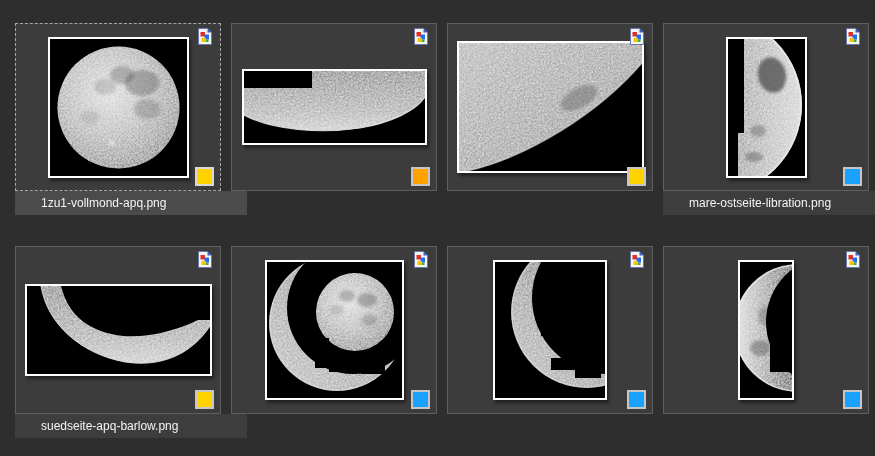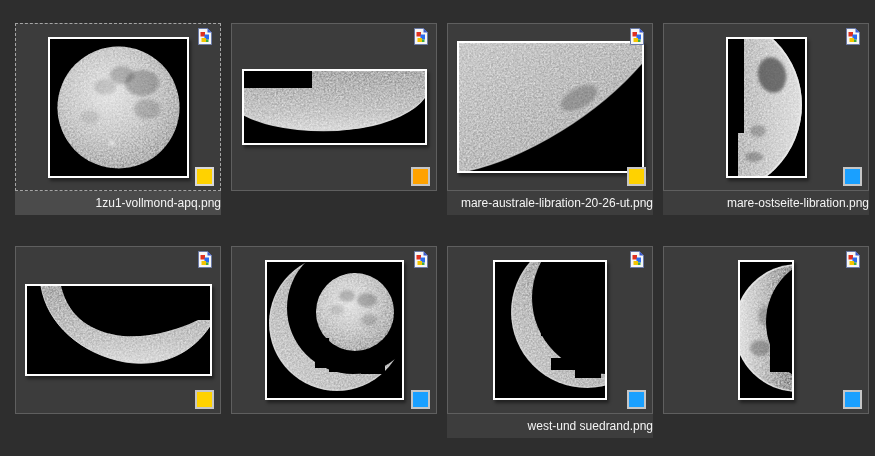--- a/index.html
+++ b/index.html
@@ -28,22 +28,22 @@
     position:absolute;top:4px;right:8px;width:14px;height:17px;z-index:4;
   }
   .badge{
     position:absolute;bottom:4px;right:6px;width:15px;height:15px;
     border:2px solid #c6c6c6;z-index:5;
   }
   .thumb.selected .badge{border-color:#e0c44a;border-color:#d8d8d8;}
   .lbl{
     width:206px;height:24px;margin-top:0;
     background:#3d3d3d;
-    display:flex;align-items:center;justify-content:flex-end;
-    font-size:12px;color:#f4f4f4;white-space:nowrap;overflow:hidden;
+    display:flex;align-items:center;justify-content:flex-start;
+    font-size:12px;color:#f4f4f4;white-space:nowrap;overflow:hidden;padding-left:26px;
   }
   .lbl.selected{background:#4b4b4b;}
 </style>
 </head>
 <body>
 
 <svg width="0" height="0" style="position:absolute" aria-hidden="true">
   <defs>
     <radialGradient id="rgFull" cx="42%" cy="38%" r="75%">
       <stop offset="0" stop-color="#dedede"></stop>
@@ -157,23 +157,20 @@
           <svg width="183" height="128" viewBox="0 0 183 128">
         <rect width="183" height="128" fill="url(#lgDiag)" filter="url(#nz)"></rect>
         <path d="M8,128 C70,114 140,70 183,20 L183,128 Z" fill="#000"></path>
         <path d="M8,128 C70,114 140,70 183,20" fill="none" stroke="#dddddd" stroke-width="1.2" opacity=".65"></path>
         <ellipse cx="120" cy="55" rx="20" ry="10" fill="#6e6e6e" opacity=".5" filter="url(#soft)" transform="rotate(-28 120 55)"></ellipse>
       </svg>
         </span>
     </div>
     <span class="badge" style="background-color: rgb(255, 210, 0);"></span>
   </div>
-  <div class="lbl">
-      <span>mare-australe-libration-20-26-ut.png</span>
-    </div>
 </div>
 
 <div class="cell" style="left:663px;top:23px">
   <div class="thumb">
     <svg class="ficon" viewBox="0 0 14 17">
         <use href="#fileIcon"></use>
       </svg>
     <div class="frame">
       <span class="pic">
           <svg width="77" height="137" viewBox="0 0 77 137">
@@ -209,20 +206,23 @@
         <path d="M14,0 C20,38 54,68 98,76 C137,82 166,66 183,40 L183,28 C150,46 120,52 96,50 C64,46 42,32 34,0 Z" fill="url(#lgTerr)" filter="url(#nz)"></path>
         <path d="M14,0 C20,38 54,68 98,76 C137,82 166,66 183,40" fill="none" stroke="#e8e8e8" stroke-width="1" opacity=".8"></path>
         <rect x="50" y="0" width="133" height="26" fill="#000"></rect>
         <rect x="66" y="26" width="117" height="8" fill="#000"></rect>
         <rect x="96" y="34" width="40" height="6" fill="#000"></rect>
       </svg>
         </span>
     </div>
     <span class="badge" style="background-color: rgb(255, 210, 0);"></span>
   </div>
+  <div class="lbl">
+      <span>suedseite-apq-barlow.png</span>
+    </div>
 </div>
 
 <div class="cell" style="left:231px;top:246px">
   <div class="thumb">
     <svg class="ficon" viewBox="0 0 14 17">
         <use href="#fileIcon"></use>
       </svg>
     <div class="frame">
       <span class="pic">
           <svg width="135" height="136" viewBox="0 0 135 136">
@@ -276,23 +276,20 @@
           <circle cx="92" cy="50" r="75" fill="none" stroke="#dedede" stroke-width="1.2" opacity=".6"></circle>
         </g>
         <rect x="46" y="40" width="16" height="34" fill="#000"></rect>
         <rect x="56" y="96" width="40" height="12" fill="#000"></rect>
         <rect x="80" y="108" width="26" height="8" fill="#000"></rect>
       </svg>
         </span>
     </div>
     <span class="badge" style="background-color: rgb(26, 160, 255);"></span>
   </div>
-  <div class="lbl">
-      <span>west-und suedrand.png</span>
-    </div>
 </div>
 
 <div class="cell" style="left:663px;top:246px">
   <div class="thumb">
     <svg class="ficon" viewBox="0 0 14 17">
         <use href="#fileIcon"></use>
       </svg>
     <div class="frame">
       <span class="pic">
           <svg width="52" height="136" viewBox="0 0 52 136">

